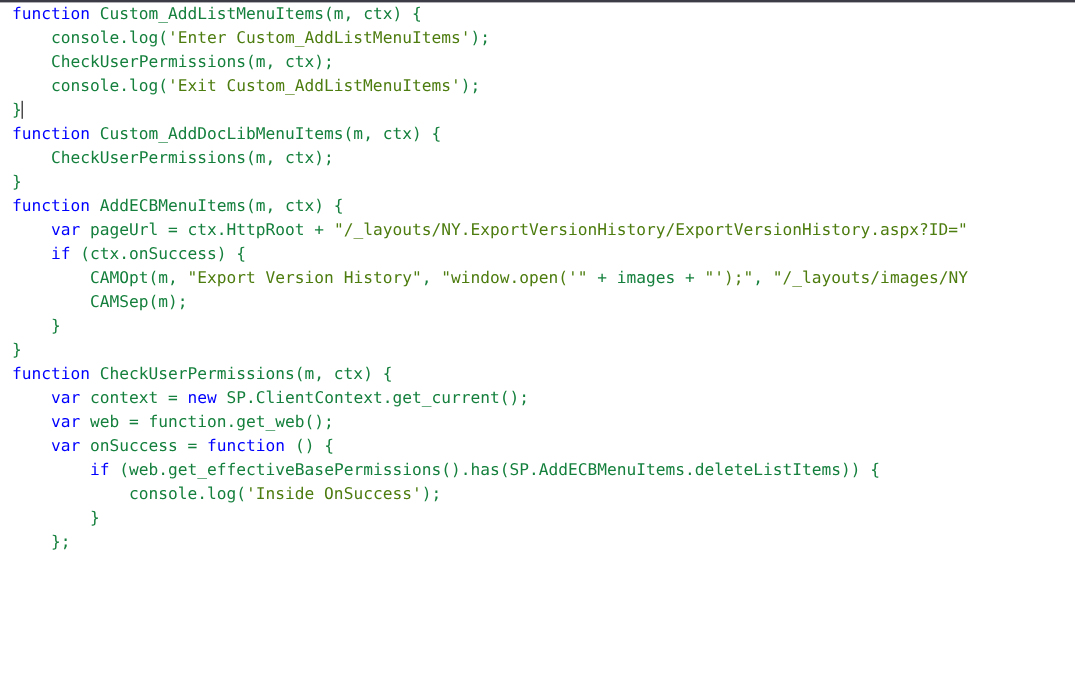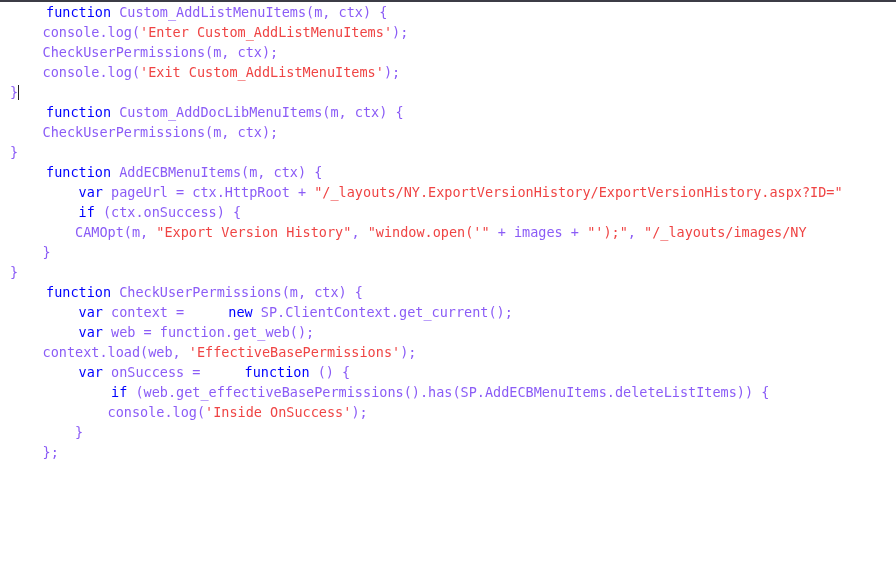--- a/index.html
+++ b/index.html
@@ -43,23 +43,23 @@
     height: 20px;
     line-height: 20px;
     white-space: pre;
     font-family: "DejaVu Sans Mono", "Liberation Mono", monospace;
     font-size: 13.5px;
     color: #1a1a1a;
     padding-left: 10px;
     box-sizing: border-box;
     letter-spacing: 0px;
   }
-  .tok-plain   { color: #8b5cf6; }
-  .tok-keyword { color: #0000ff; margin-left: 36px; }
-  .tok-string  { color: #ef4444; }
+  .tok-plain   { color: #15803d; }
+  .tok-keyword { color: #0000ff; }
+  .tok-string  { color: #4d7c0f; }
   
   .caret {
     display: inline-block;
     width: 0px;
     height: 15px;
     border-left: 1.5px solid #202020;
     vertical-align: -3px;
     margin: 0;
   }
 </style>
@@ -76,26 +76,26 @@
       <div class="code-line"><span class="tok-plain">    CheckUserPermissions(m, ctx);</span></div>
       <div class="code-line"><span class="tok-plain">    console.log(</span><span class="tok-string">'Exit Custom_AddListMenuItems'</span><span class="tok-plain">);</span></div>
       <div class="code-line"><span class="tok-plain">}</span><span class="caret"></span></div>
       <div class="code-line"><span class="tok-keyword">function</span><span class="tok-plain"> Custom_AddDocLibMenuItems(m, ctx) {</span></div>
       <div class="code-line"><span class="tok-plain">    CheckUserPermissions(m, ctx);</span></div>
       <div class="code-line"><span class="tok-plain">}</span></div>
       <div class="code-line"><span class="tok-keyword">function</span><span class="tok-plain"> AddECBMenuItems(m, ctx) {</span></div>
       <div class="code-line"><span class="tok-plain">    </span><span class="tok-keyword">var</span><span class="tok-plain"> pageUrl = ctx.HttpRoot + </span><span class="tok-string">"/_layouts/NY.ExportVersionHistory/ExportVersionHistory.aspx?ID="</span></div>
       <div class="code-line"><span class="tok-plain">    </span><span class="tok-keyword">if</span><span class="tok-plain"> (ctx.onSuccess) {</span></div>
       <div class="code-line"><span class="tok-plain">        CAMOpt(m, </span><span class="tok-string">"Export Version History"</span><span class="tok-plain">, </span><span class="tok-string">"window.open('"</span><span class="tok-plain"> + images + </span><span class="tok-string">"');"</span><span class="tok-plain">, </span><span class="tok-string">"/_layouts/images/NY</span></div>
+      <div class="code-line"><span class="tok-plain">        CAMSep(m);</span></div>
       <div class="code-line"><span class="tok-plain">    }</span></div>
       <div class="code-line"><span class="tok-plain">}</span></div>
       <div class="code-line"><span class="tok-keyword">function</span><span class="tok-plain"> CheckUserPermissions(m, ctx) {</span></div>
       <div class="code-line"><span class="tok-plain">    </span><span class="tok-keyword">var</span><span class="tok-plain"> context = </span><span class="tok-keyword">new</span><span class="tok-plain"> SP.ClientContext.get_current();</span></div>
       <div class="code-line"><span class="tok-plain">    </span><span class="tok-keyword">var</span><span class="tok-plain"> web = function.get_web();</span></div>
-      <div class="code-line"><span class="tok-plain">    context.load(web, </span><span class="tok-string">'EffectiveBasePermissions'</span><span class="tok-plain">);</span></div>
       <div class="code-line"><span class="tok-plain">    </span><span class="tok-keyword">var</span><span class="tok-plain"> onSuccess = </span><span class="tok-keyword">function</span><span class="tok-plain"> () {</span></div>
       <div class="code-line"><span class="tok-plain">        </span><span class="tok-keyword">if</span><span class="tok-plain"> (web.get_effectiveBasePermissions().has(SP.AddECBMenuItems.deleteListItems)) {</span></div>
       <div class="code-line"><span class="tok-plain">            console.log(</span><span class="tok-string">'Inside OnSuccess'</span><span class="tok-plain">);</span></div>
       <div class="code-line"><span class="tok-plain">        }</span></div>
       <div class="code-line"><span class="tok-plain">    };</span></div>
       <div class="code-line" style="height: 4px; overflow: hidden;"></div>
     </div>
 
 </div>
 

